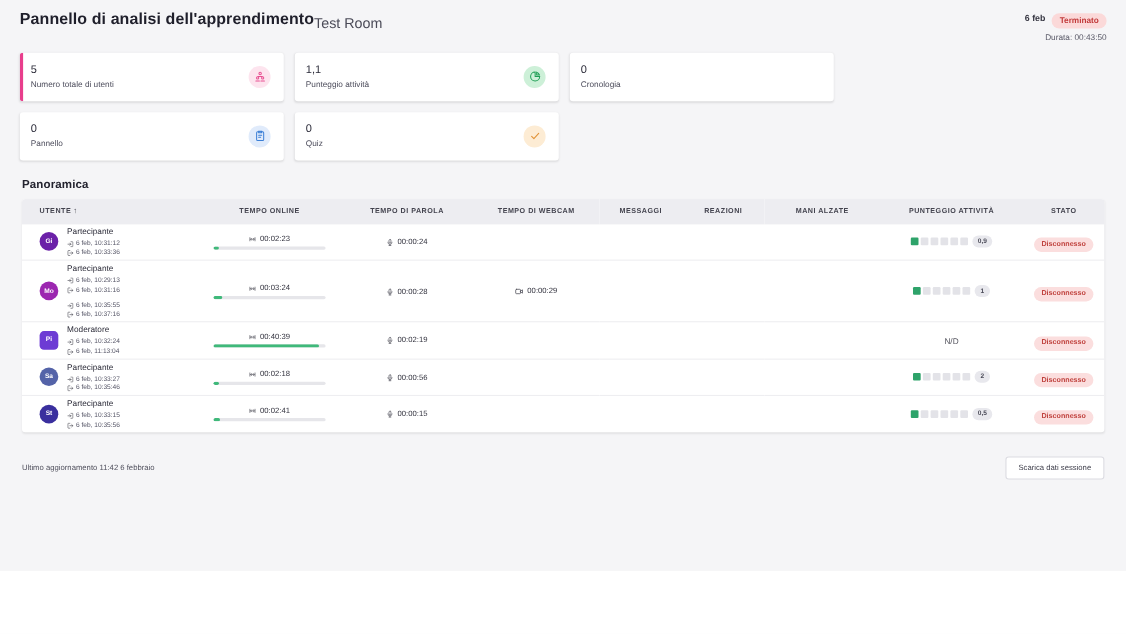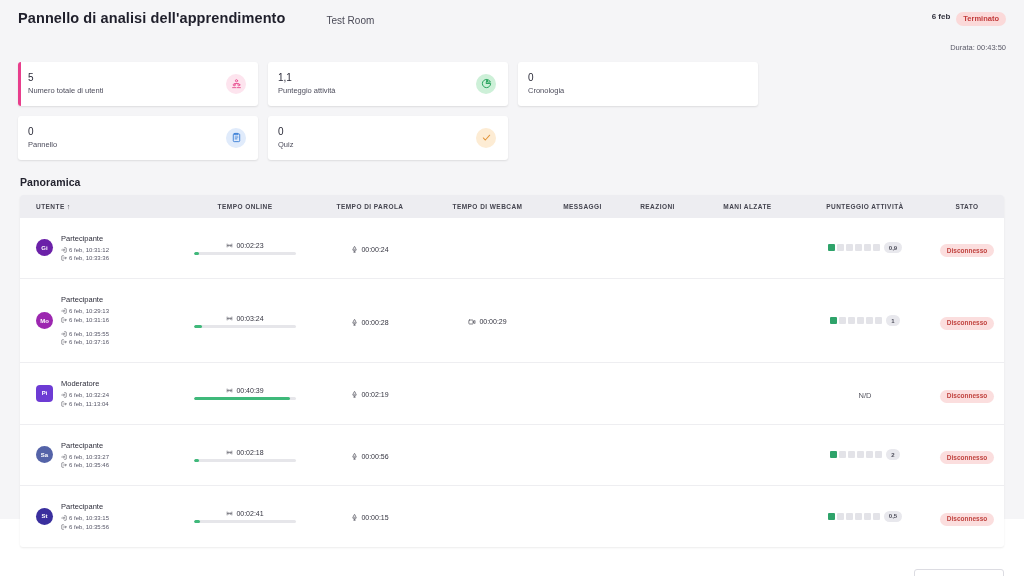--- a/index.html
+++ b/index.html
@@ -20,30 +20,30 @@
   .hdr {
     display: flex; align-items: flex-start; justify-content: space-between;
     padding: 10px 18px 0 18px;
   }
   .hdr-left { display: flex; flex-direction: row; }
   .page-title {
     font-size: 14.5px; color: #1f1f2b; font-weight: 600;
     letter-spacing: .1px; line-height: 17px;
   }
   .page-sub {
-    font-size: 10px; color: #4a4a57; margin-top: 6px; line-height: 9px; margin-left: 41px;
+    font-size: 13px; color: #4a4a57; margin-top: 6px; line-height: 9px;
   }
   .hdr-right { text-align: right; padding-top: 2px; }
   .hdr-rowtop { display: flex; align-items: flex-start; justify-content: flex-end; gap: 6px; }
   .hdr-date { font-size: 8px; color: #33333f; font-weight: 700; }
   .badge-term {
     background: #fbd9d9; color: #c23b3b; font-size: 7.5px; font-weight: 600;
     border-radius: 9px; padding: 2px 7px 2.5px 7px; line-height: 9px;
   }
-  .hdr-dur { font-size: 7.5px; color: #5a5a68; margin-top: 17px; line-height: 10px; text-align: right; }
+  .hdr-dur { font-size: 7.5px; color: #5a5a68; margin-top: 3px; line-height: 10px; text-align: right; }
 
   
   .cards {
     display: flex; flex-wrap: wrap; gap: 10px;
     padding: 9px 18px 0 18px;
   }
   .card {
     width: 240px; height: 44px;
     background: #ffffff; border-radius: 3px;
     box-shadow: 0 1px 2px rgba(0,0,0,.10);
@@ -82,21 +82,21 @@
   thead th {
     font-size: 6.5px; color: #44444f; font-weight: 700;
     letter-spacing: .45px; text-transform: uppercase;
     padding: 8px 0; text-align: center; white-space: nowrap;
   }
   thead th.left { text-align: left; padding-left: 16px; }
   .sort-arrow { font-size: 7px; margin-left: 2px; }
 
   tbody tr { border-bottom: 1px solid #eeeef1; }
   tbody tr:last-child { border-bottom: none; }
-  tbody td { padding: 16px 0; vertical-align: middle; text-align: center; }
+  tbody td { padding: 2px 0; vertical-align: middle; text-align: center; }
 
   
   .user-cell { display: flex; align-items: center; gap: 8px; padding-left: 16px; text-align: left; }
   .avatar {
     width: 17px; height: 17px; border-radius: 50%;
     display: flex; align-items: center; justify-content: center;
     color: #fff; font-size: 6px; font-weight: 600; flex: none;
   }
   .avatar.square { border-radius: 4px; }
   .user-info { display: flex; flex-direction: column; gap: 1px; }

